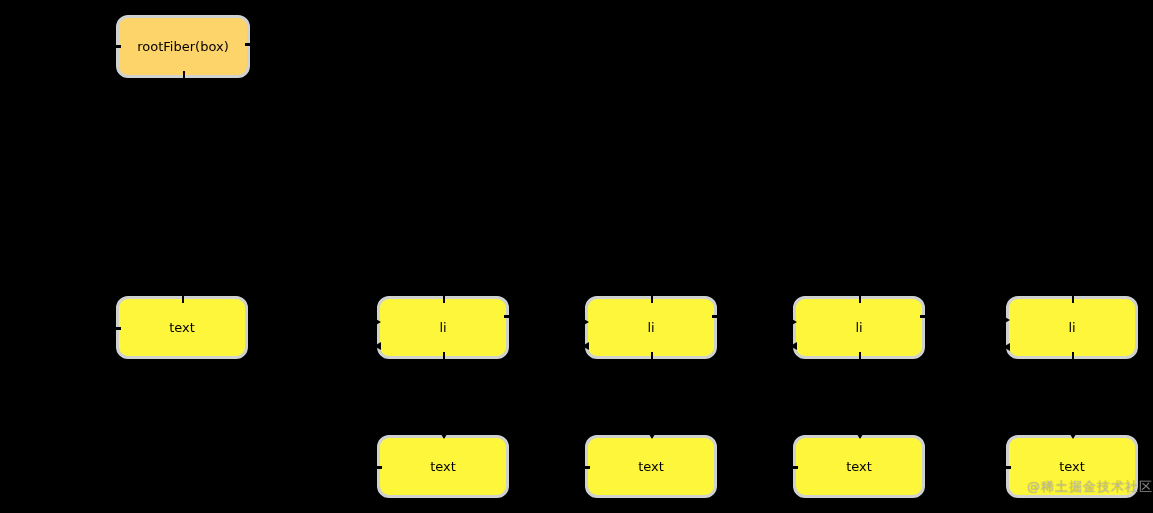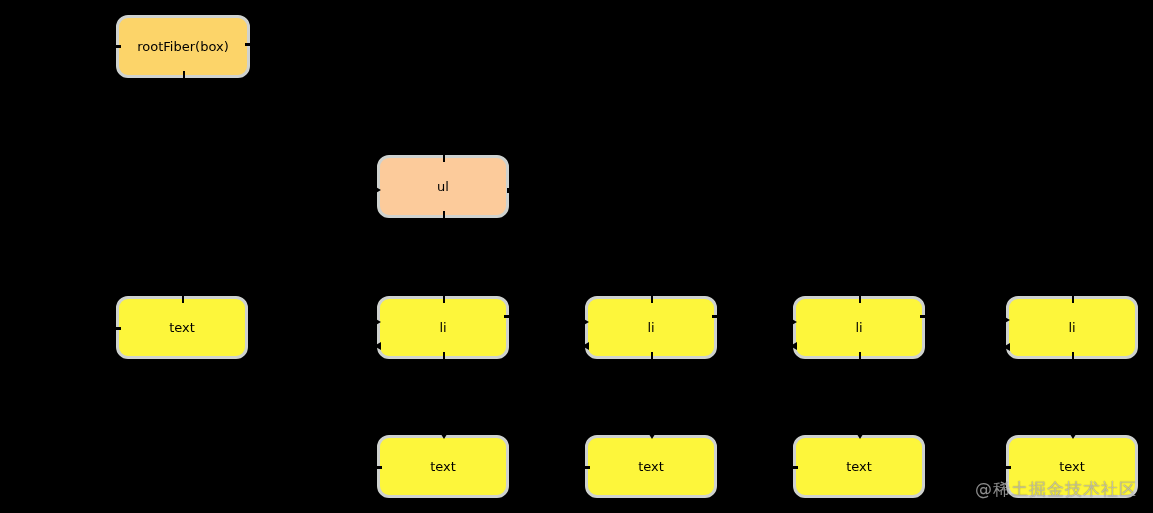--- a/index.html
+++ b/index.html
@@ -21,44 +21,37 @@
   .node span{pointer-events:none;}
   .nub{position:absolute;display:block;}
   .tick-v{width:2px;height:11px;background:#000;}
   .dash{width:8px;height:3px;background:#000;}
   .sq{width:5px;height:5px;background:#000;}
   .tri-right{width:0;height:0;border-top:4px solid transparent;border-bottom:4px solid transparent;border-left:7px solid #000;}
   .tri-left{width:0;height:0;border-top:4px solid transparent;border-bottom:4px solid transparent;border-right:7px solid #000;}
   .tri-down{width:0;height:0;border-left:5px solid transparent;border-right:5px solid transparent;border-top:8px solid #000;}
   .watermark{
     position:absolute;
-    top:478px;right:16px;
-    font-size:17px;letter-spacing:1px;
+    top:478px;right:0;
+    font-size:13px;letter-spacing:1px;
     color:rgba(255,255,255,0.55);
     text-shadow:0 0 1px rgba(0,0,0,0.6);
     z-index:5;
     white-space:nowrap;
   }
 </style>
 </head>
 <body>
 
 <div id="canvas">
     <div class="node" style="left: 116px; top: 15px; width: 134px; height: 63px; background: rgb(252, 212, 105); color: rgb(0, 0, 0); border-color: rgb(207, 210, 207);">
       <span>rootFiber(box)</span>
       <i class="nub dash" style="left: -6px; top: 27px;"></i>
       <i class="nub dash" style="right: -6px; top: 25px;"></i>
       <i class="nub tick-v" style="bottom: -7px; left: 64px;"></i>
-    </div>
-    <div class="node" style="left: 377px; top: 155px; width: 132px; height: 63px; background: rgb(252, 203, 155); color: rgb(0, 0, 0); border-color: rgb(207, 210, 207);">
-      <span>ul</span>
-      <i class="nub tick-v" style="top: -7px; left: 63px;"></i>
-      <i class="nub tick-v" style="bottom: -7px; left: 63px;"></i>
-      <i class="nub tri-right" style="left: -6px; top: 28px;"></i>
-      <i class="nub sq" style="right: -6px; top: 30px;"></i>
     </div>
     <div class="node" style="left: 116px; top: 296px; width: 132px; height: 63px; background: rgb(253, 246, 59); color: rgb(0, 0, 0); border-color: rgb(207, 210, 207);">
       <span>text</span>
       <i class="nub tick-v" style="top: -7px; left: 63px;"></i>
       <i class="nub dash" style="left: -6px; top: 28px;"></i>
     </div>
     <div class="node" style="left: 377px; top: 296px; width: 132px; height: 63px; background: rgb(253, 246, 59); color: rgb(0, 0, 0); border-color: rgb(207, 210, 207);">
       <span>li</span>
       <i class="nub tick-v" style="top: -7px; left: 63px;"></i>
       <i class="nub tick-v" style="bottom: -7px; left: 63px;"></i>

